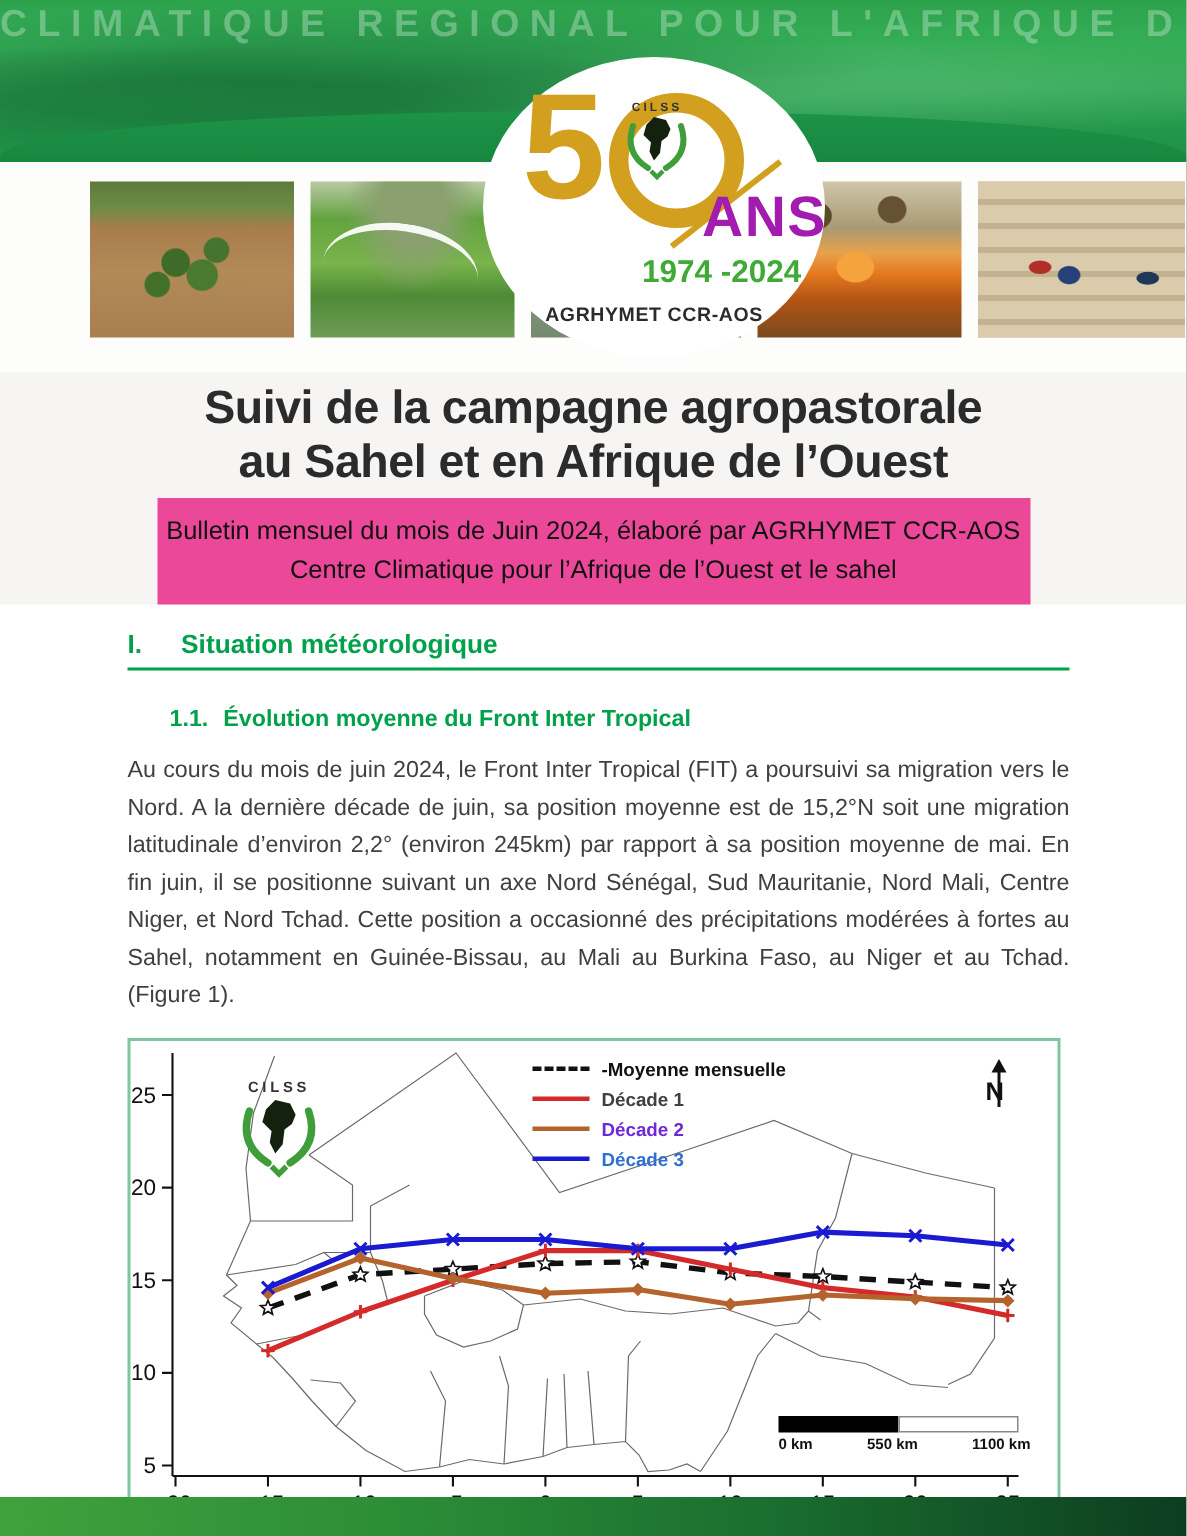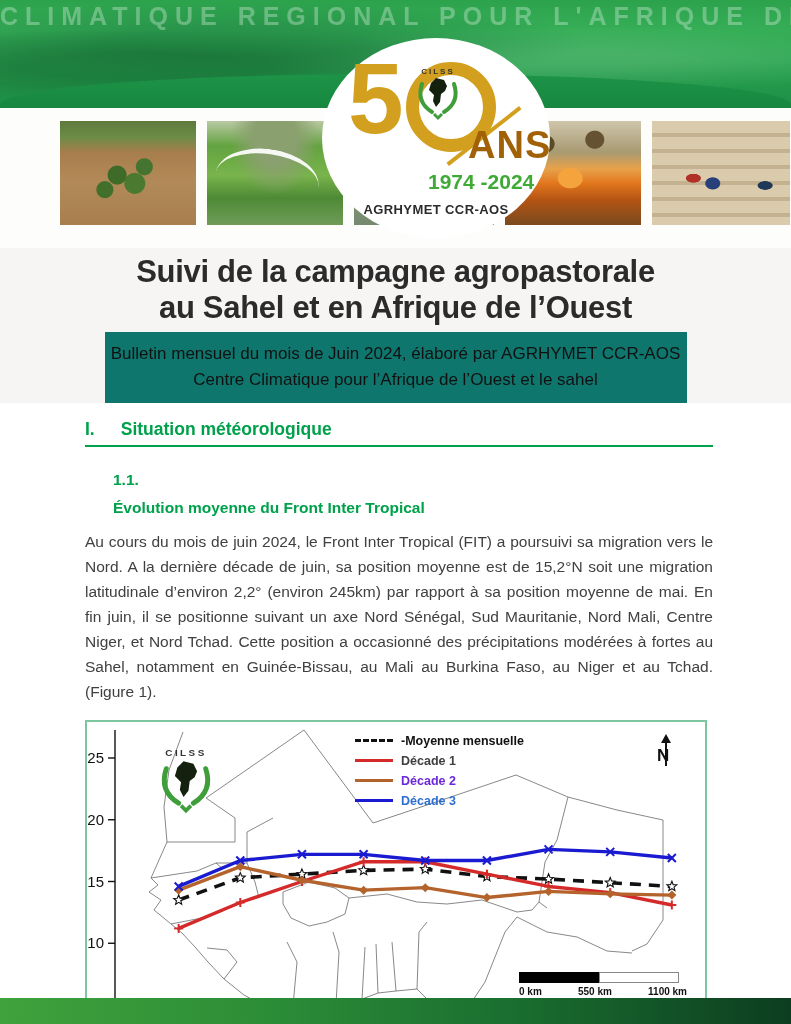--- a/index.html
+++ b/index.html
@@ -54,40 +54,40 @@
 
   
   .badge{position:absolute;left:322px;top:38px;width:228px;height:200px;background:#fff;
     border-radius:50%;z-index:6;}
   .badge .five{position:absolute;left:26px;top:10px;font-size:100px;font-weight:bold;
     color:#d2a01e;line-height:1;}
   .badge .ring{position:absolute;left:84px;top:24px;width:64px;height:64px;border-radius:50%;
     border:13px solid #d2a01e;background:#fff;}
   .badge .slash{position:absolute;left:116px;top:96px;width:92px;height:4px;background:#d2a01e;
     transform:rotate(-38deg);}
-  .badge .ans{position:absolute;left:146px;top:86px;font-size:38px;font-weight:bold;color:#a16207;
+  .badge .ans{position:absolute;left:146px;top:86px;font-size:38px;font-weight:bold;color:#a21caf;
     letter-spacing:1px;}
   .badge .years{position:absolute;left:106px;top:132px;font-size:21px;font-weight:bold;color:#3faa35;}
   .badge .org{position:absolute;left:0;top:164px;width:100%;text-align:center;font-size:13px;
     font-weight:bold;color:#2b2b2b;letter-spacing:.4px;}
   .emblem{position:absolute;left:86px;top:26px;width:60px;height:60px;}
 
   
   .titleband{background:#f6f5f3;padding-top:6px;}
   .doc-title{margin:0;text-align:center;font-size:31px;line-height:36px;font-weight:bold;
     color:#2b2b2b;letter-spacing:-.3px;}
-  .subtitle-box{width:582px;margin:6px auto 0;background:#0f766e;padding:9px 0 10px;
+  .subtitle-box{width:582px;margin:6px auto 0;background:#ec4899;padding:9px 0 10px;
     text-align:center;font-size:17px;line-height:26px;color:#111;}
 
   
   .content{padding:0 78px 0 85px;}
   .section-head{display:flex;gap:26px;margin-top:16px;font-size:17.5px;font-weight:bold;color:#00a14b;}
   .section-rule{height:0;border-bottom:2px solid #00a14b;margin-top:5px;}
   .subsection-head{display:flex;gap:10px;margin-top:24px;font-size:15.5px;font-weight:bold;color:#00a14b;
-    padding-left:28px;flex-direction:column;}
+    padding-left:28px;}
   .para{margin-top:12px;font-size:15.5px;line-height:25px;color:#404040;text-align:justify;}
 
   
   .chart-box{position:relative;margin-top:13px;width:618px;height:326px;border:2px solid #7cc7a0;
     background:#fff;}
   .chart-box svg.plot{position:absolute;left:0;top:0;}
   .legend{position:absolute;left:268px;top:12px;z-index:3;}
   .legend-item{display:flex;align-items:center;margin-bottom:6px;}
   .legend-sample{width:38px;margin-right:8px;border-top-width:3px;border-top-color:#111;}
   .legend-label{font-size:12.5px;font-weight:bold;}

